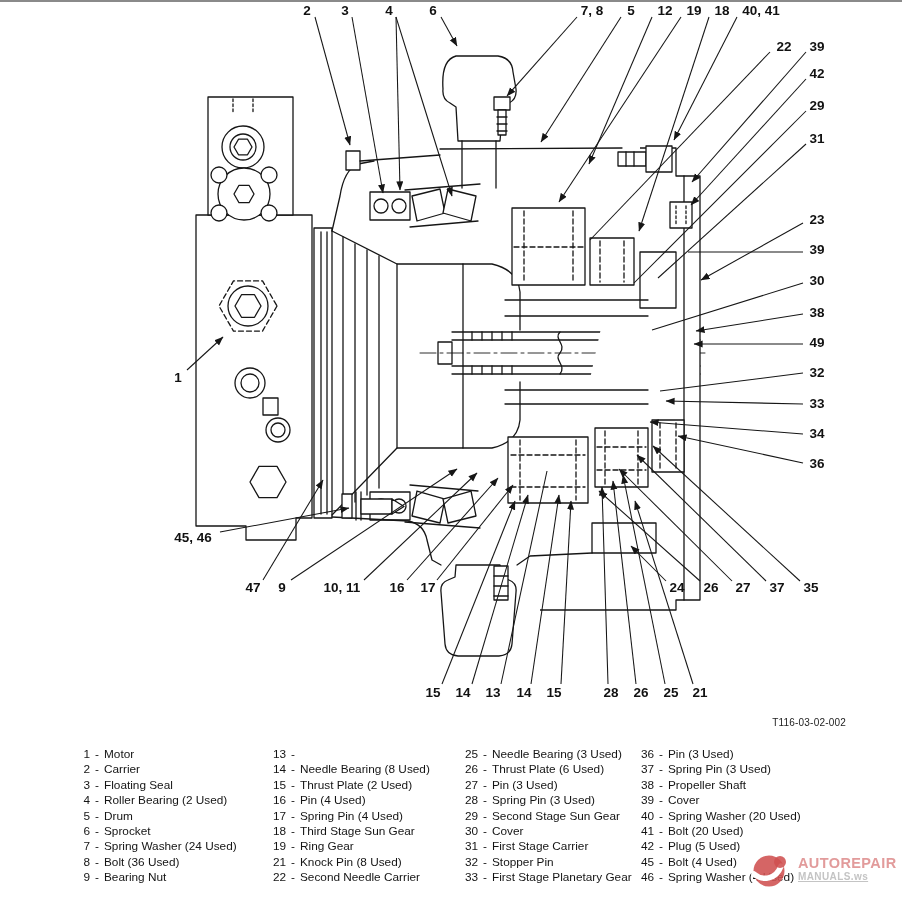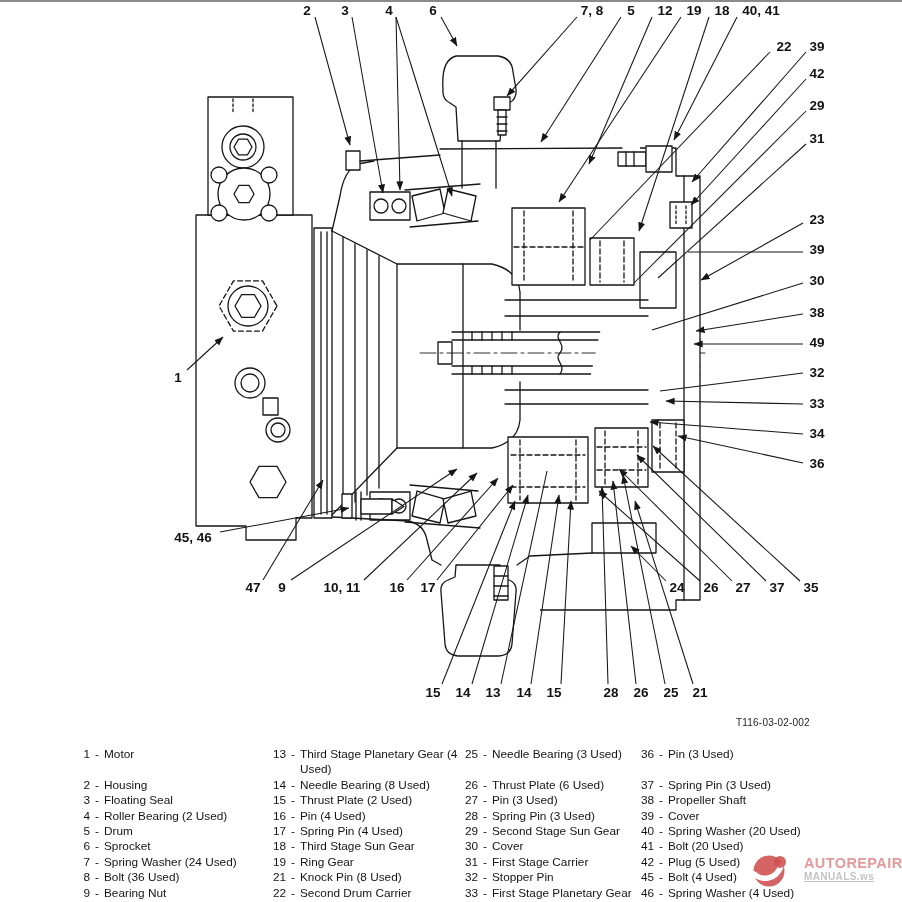--- a/index.html
+++ b/index.html
@@ -7,32 +7,32 @@
          font-family:"Liberation Sans", sans-serif;color:#111;}
   .topline{position:absolute;left:0;top:0;width:902px;height:2px;background:#8a8a8a;}
   svg text{font-family:"Liberation Sans", sans-serif;}
   .ln{fill:none;stroke:#161616;stroke-width:1.3;stroke-linejoin:round;stroke-linecap:round;}
   .lnw{fill:#ffffff;stroke:#161616;stroke-width:1.3;stroke-linejoin:round;}
   .dash{stroke-dasharray:5 3;}
   .dashf{stroke-dasharray:2.5 2.5;}
   .cdash{stroke-dasharray:16 4 3 4;stroke-width:0.9;}
   .leader{fill:none;stroke:#161616;stroke-width:1.05;}
   .callout-num{font-size:13.5px;font-weight:bold;fill:#111;}
-  .figcode{position:absolute;left:736px;top:717px;width:140px;text-align:left;
+  .figcode{position:absolute;left:706px;top:717px;width:140px;text-align:right;
            font-size:10px;letter-spacing:0.2px;color:#222;}
   .legend{position:absolute;left:70px;top:747px;display:grid;
           grid-template-columns:196px 192px 176px 240px;
           grid-template-rows:repeat(9,auto);grid-auto-flow:column;
           font-size:11.8px;line-height:15.4px;color:#141414;}
   .li{display:flex;align-items:flex-start;min-height:15.4px;}
   .li .n{width:20px;text-align:right;flex:none;}
   .li .d{width:14px;text-align:center;flex:none;}
   .li .t{flex:1;}
   .watermark{position:absolute;left:749px;top:850px;display:flex;align-items:center;
-             gap:15px;pointer-events:none;}
+             gap:9px;pointer-events:none;}
   .wm-text{display:flex;flex-direction:column;justify-content:center;}
   .wm-top{color:#e29b9b;font-weight:bold;font-size:14.5px;line-height:14px;letter-spacing:0.4px;}
   .wm-bot{color:#c4c4c4;font-weight:bold;font-size:10px;line-height:14px;letter-spacing:0.4px;text-decoration:underline;}
 </style>
 </head>
 <body>
 
 <div class="stage">
   <div class="topline"></div>
 
@@ -298,21 +298,21 @@
 
   <div class="legend" id="legend">
       <div class="li">
         <span class="n">1</span>
         <span class="d">-</span>
         <span class="t">Motor</span>
       </div>
       <div class="li">
         <span class="n">2</span>
         <span class="d">-</span>
-        <span class="t">Housing</span>
+        <span class="t">Carrier</span>
       </div>
       <div class="li">
         <span class="n">3</span>
         <span class="d">-</span>
         <span class="t">Floating Seal</span>
       </div>
       <div class="li">
         <span class="n">4</span>
         <span class="d">-</span>
         <span class="t">Roller Bearing (2 Used)</span>
@@ -338,21 +338,20 @@
         <span class="t">Bolt (36 Used)</span>
       </div>
       <div class="li">
         <span class="n">9</span>
         <span class="d">-</span>
         <span class="t">Bearing Nut</span>
       </div>
       <div class="li">
         <span class="n">13</span>
         <span class="d">-</span>
-        <span class="t">Third Stage Planetary Gear (4 Used)</span>
       </div>
       <div class="li">
         <span class="n">14</span>
         <span class="d">-</span>
         <span class="t">Needle Bearing (8 Used)</span>
       </div>
       <div class="li">
         <span class="n">15</span>
         <span class="d">-</span>
         <span class="t">Thrust Plate (2 Used)</span>
@@ -378,21 +377,21 @@
         <span class="t">Ring Gear</span>
       </div>
       <div class="li">
         <span class="n">21</span>
         <span class="d">-</span>
         <span class="t">Knock Pin (8 Used)</span>
       </div>
       <div class="li">
         <span class="n">22</span>
         <span class="d">-</span>
-        <span class="t">Second Drum Carrier</span>
+        <span class="t">Second Needle Carrier</span>
       </div>
       <div class="li">
         <span class="n">25</span>
         <span class="d">-</span>
         <span class="t">Needle Bearing (3 Used)</span>
       </div>
       <div class="li">
         <span class="n">26</span>
         <span class="d">-</span>
         <span class="t">Thrust Plate (6 Used)</span>

